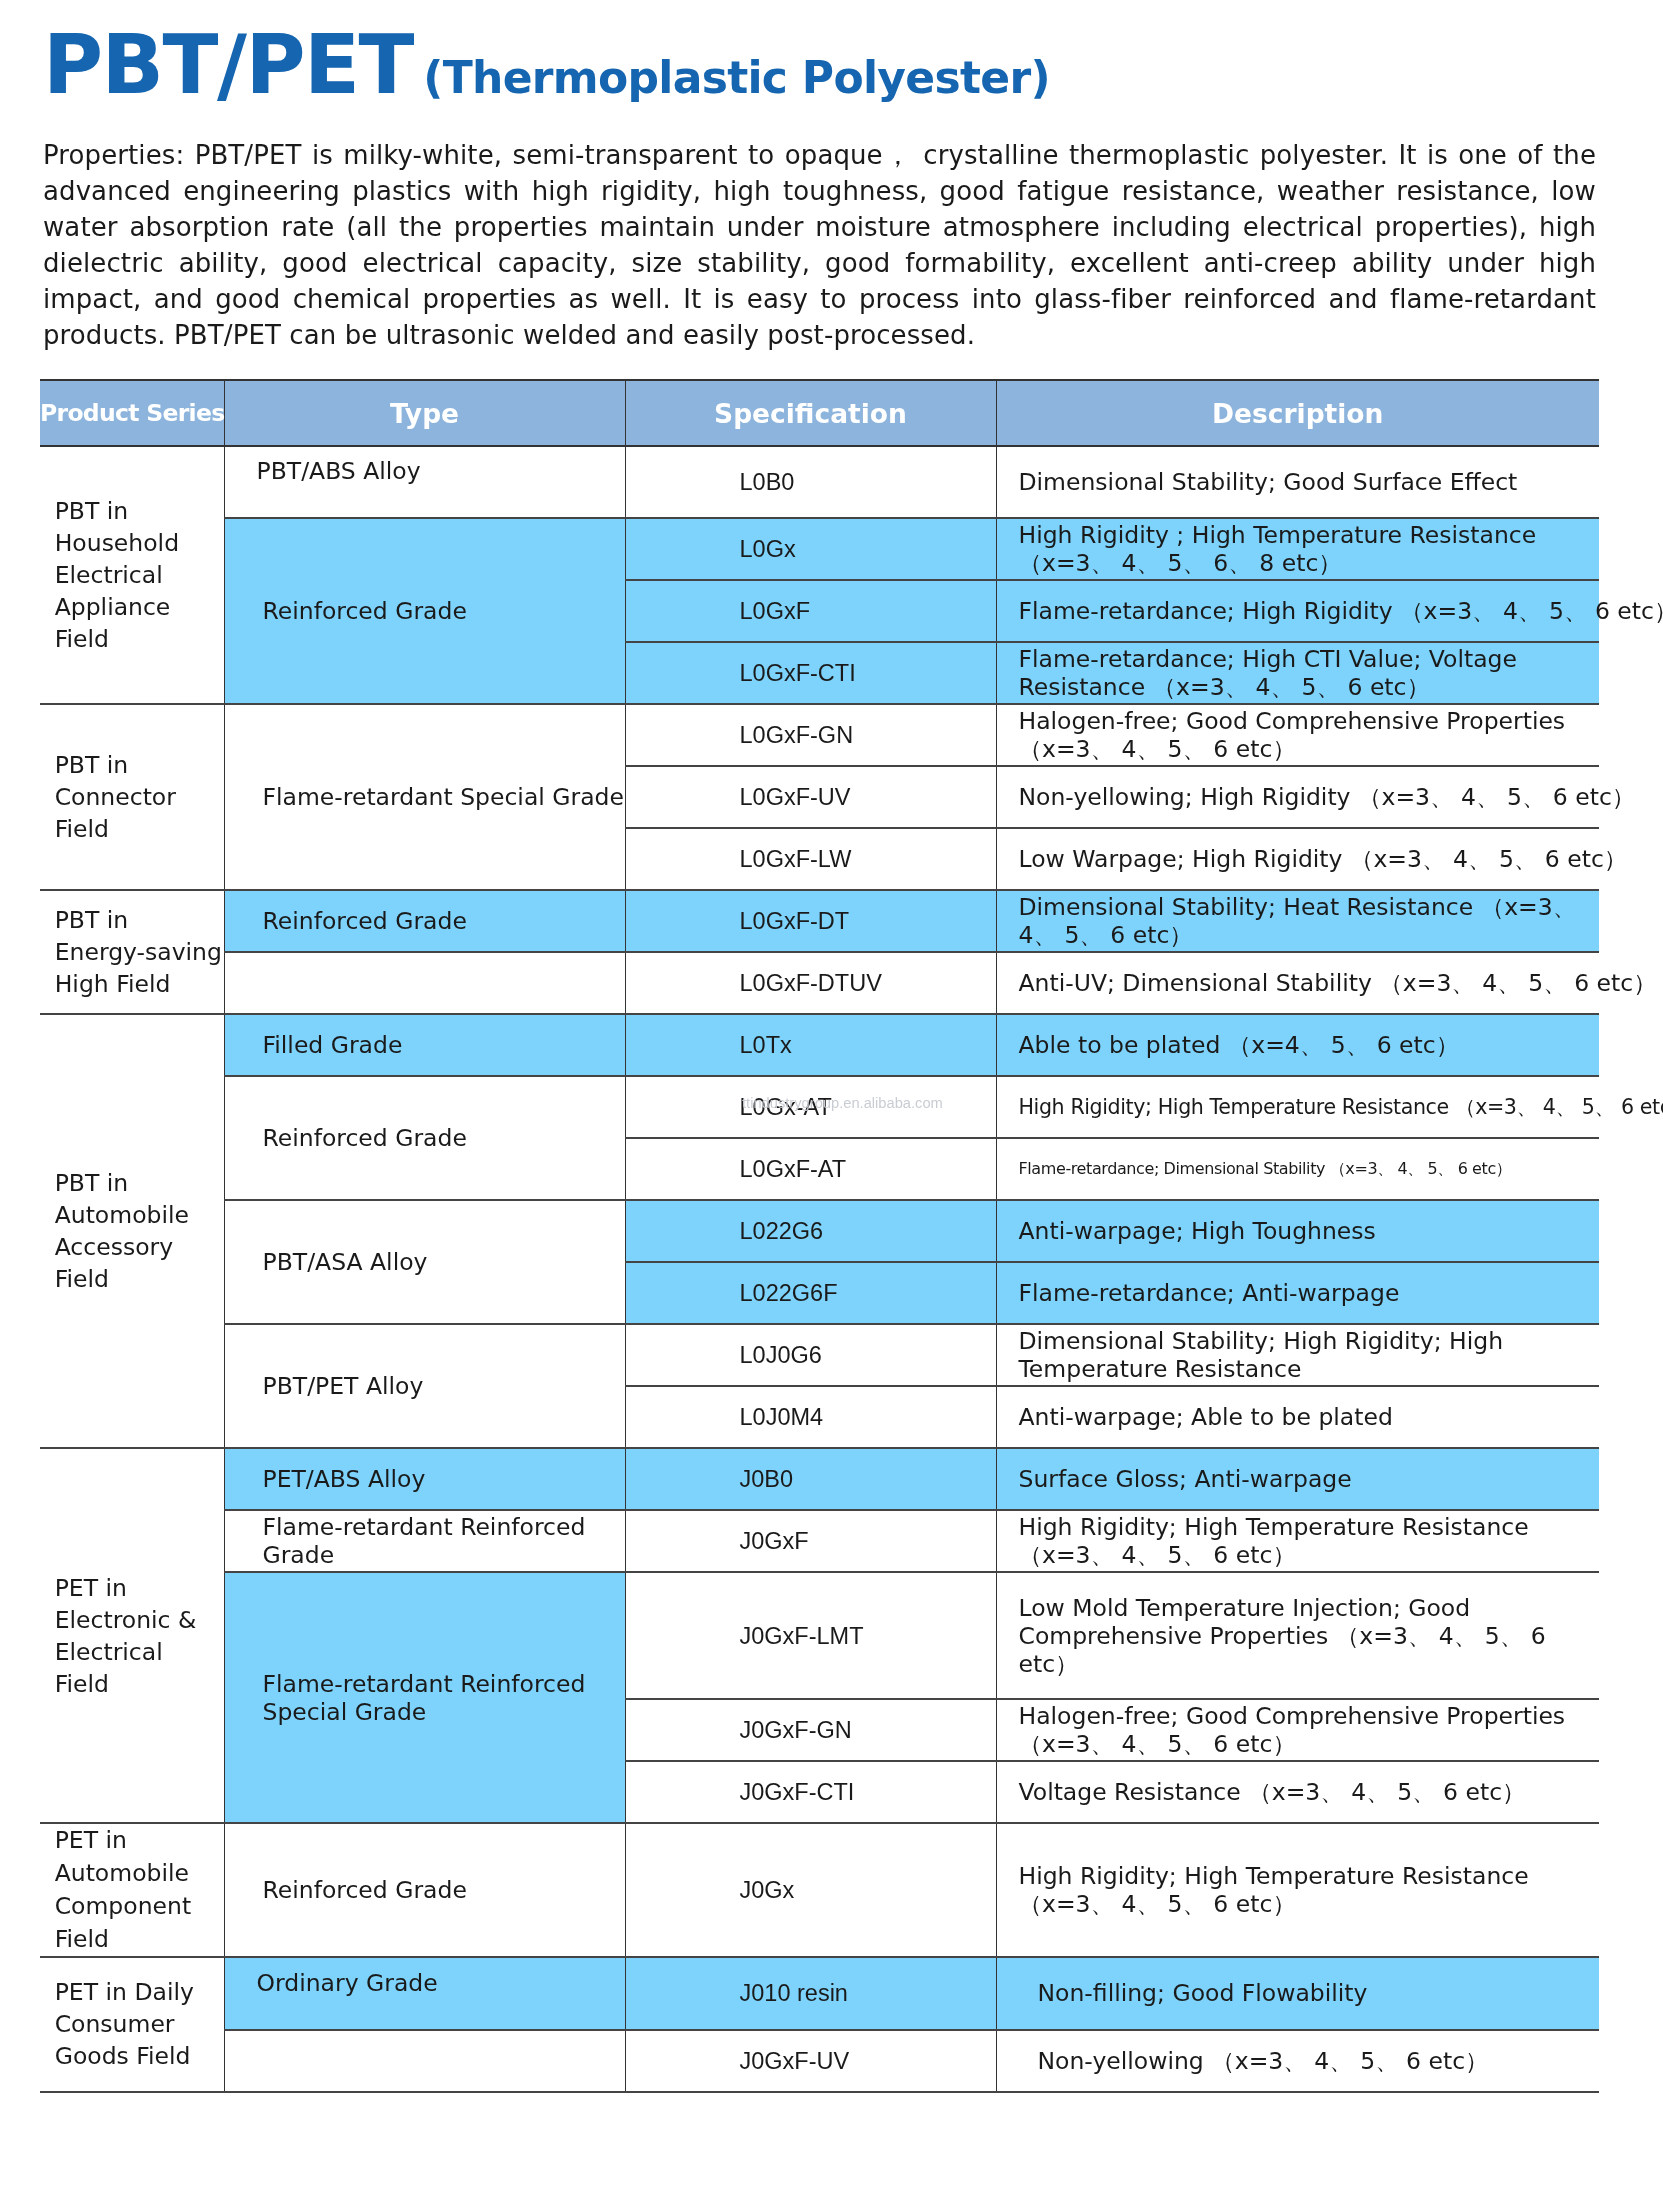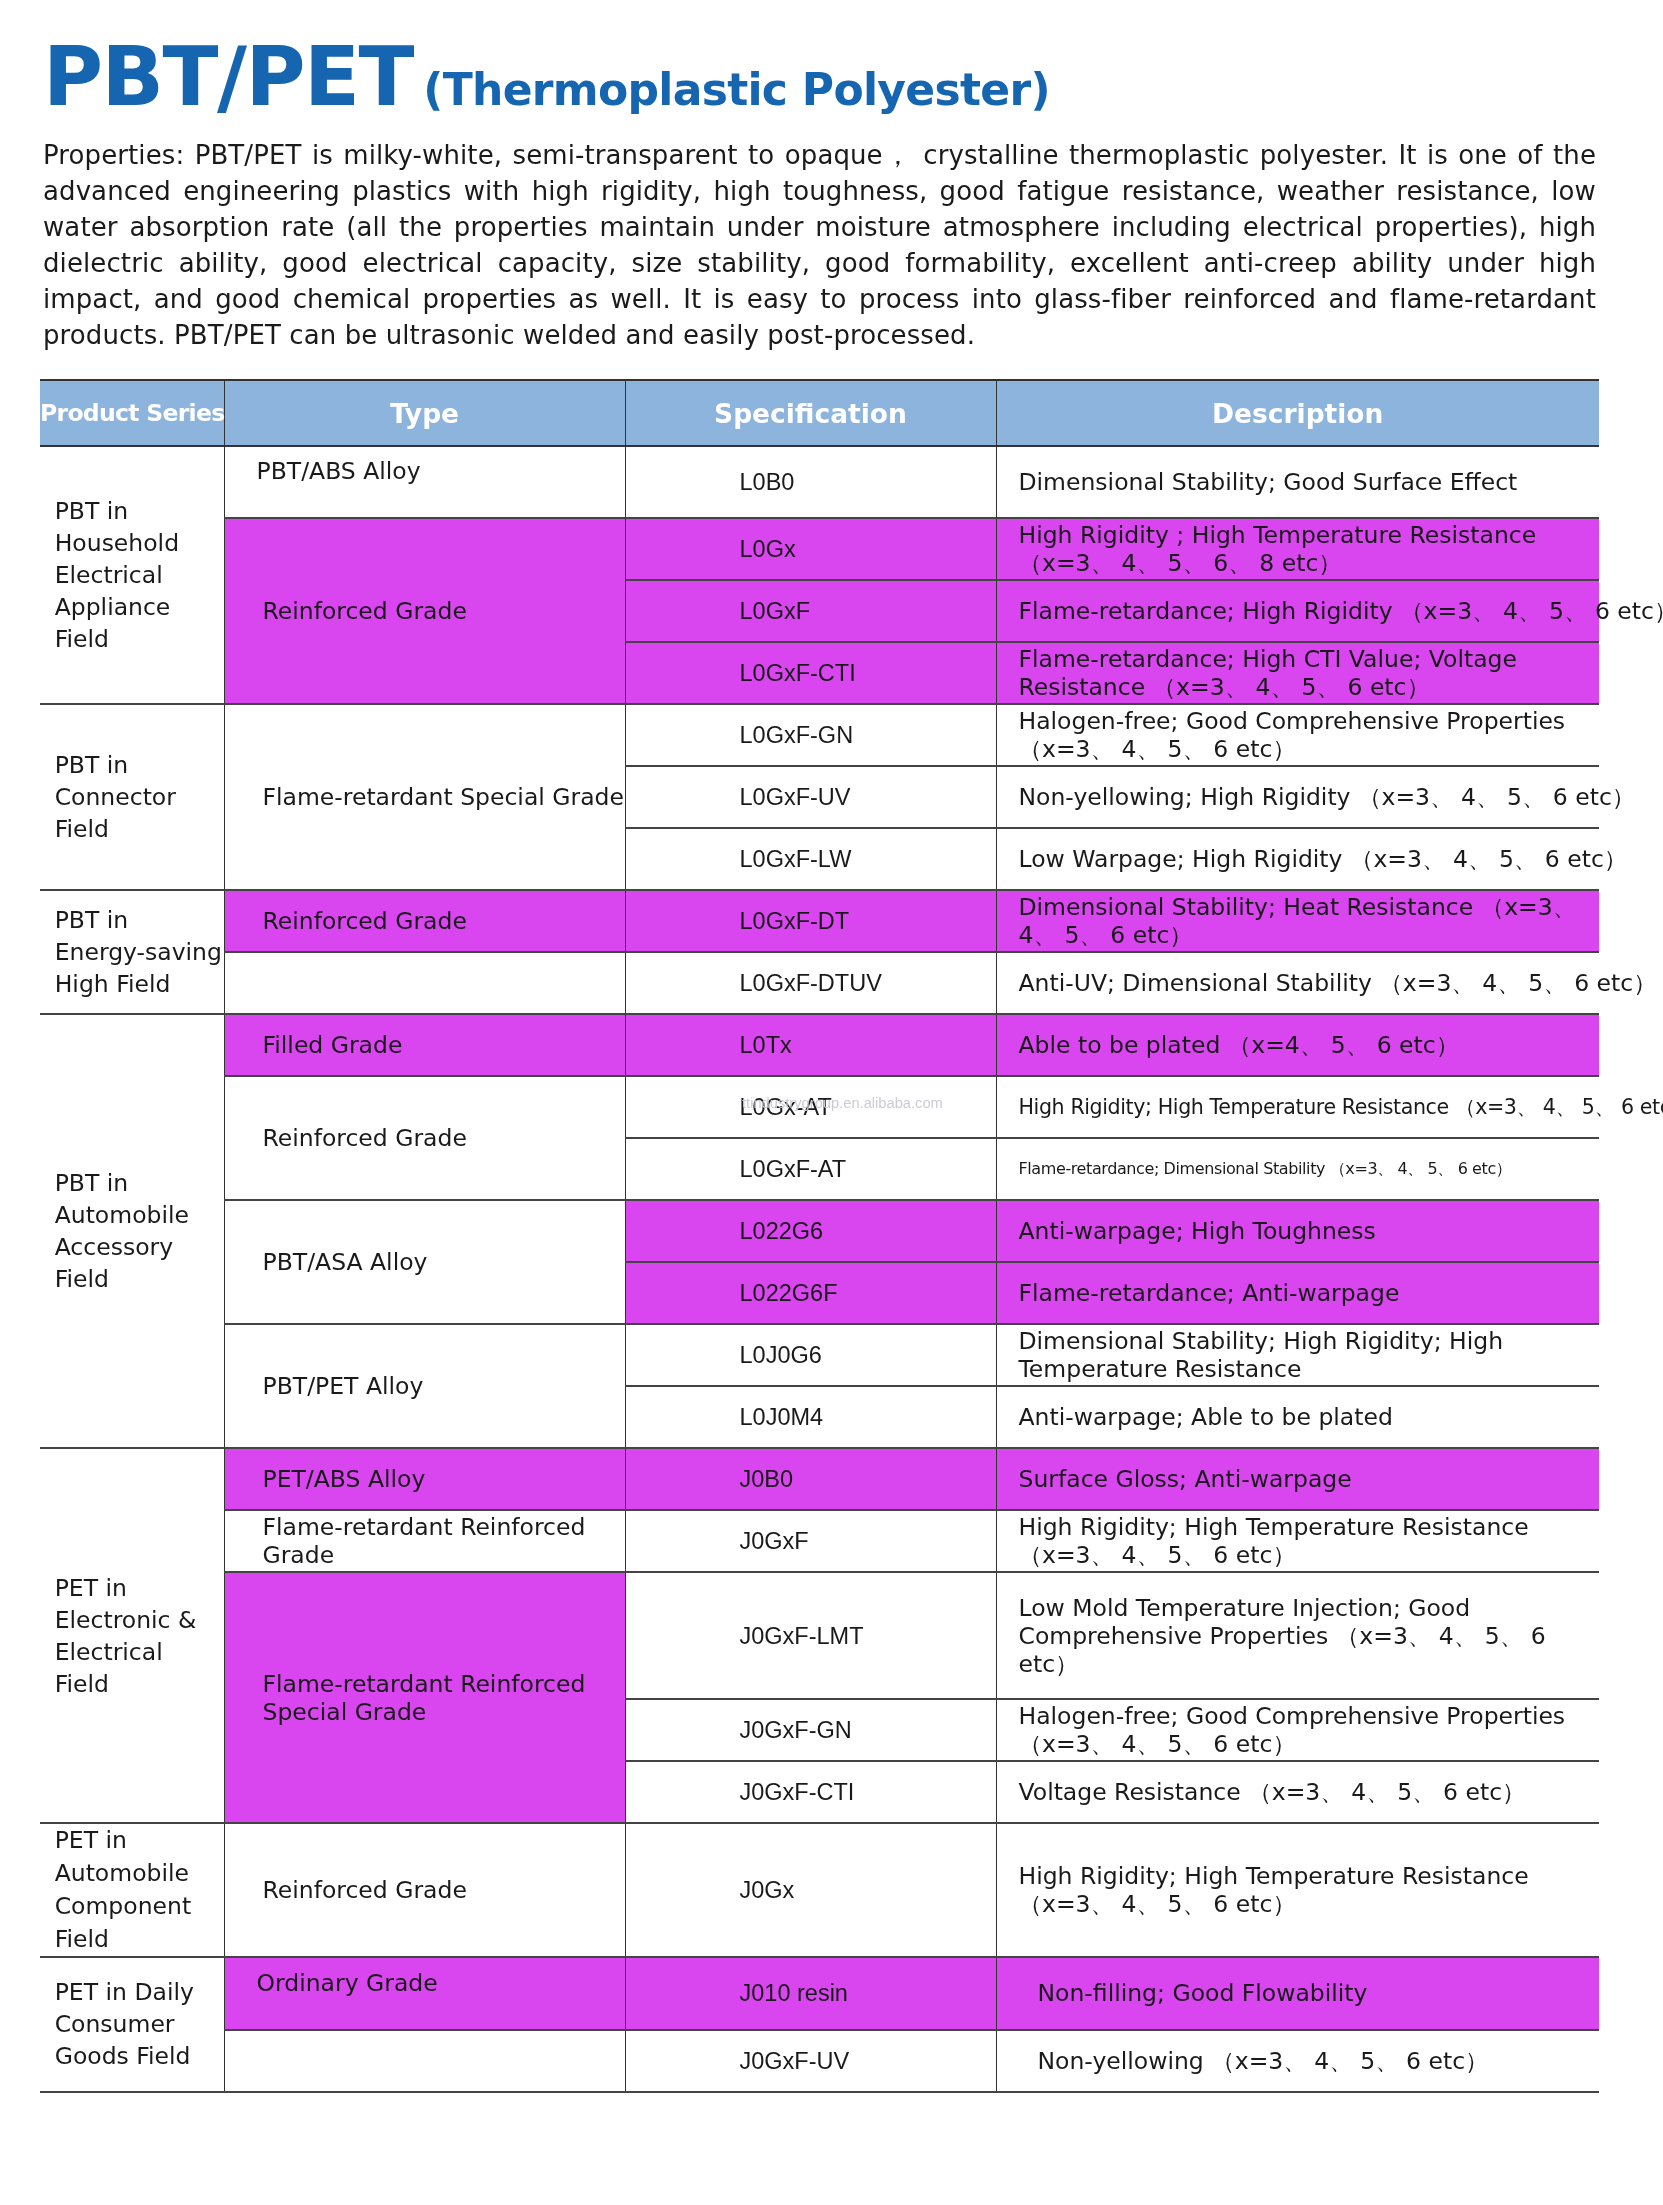--- a/index.html
+++ b/index.html
@@ -1,35 +1,35 @@
 <!DOCTYPE html>
 <html style="font-size:11.8px"><head>
 <meta charset="utf-8">
 <style>
   html, body { margin: 0; padding: 0; background: #ffffff; }
   body { width: 1664px; height: 2205px; position: relative; overflow: hidden; font-family: "Liberation Sans", "DejaVu Sans", sans-serif; color: #111; }
-  .title { position: absolute; left: 43px; top: 29px; white-space: nowrap; color: #1565b0; }
+  .title { position: absolute; left: 43px; top: 17px; white-space: nowrap; color: #1565b0; }
   .title .main { font-family: "DejaVu Sans", sans-serif; font-weight: bold; font-size: 82px; letter-spacing: -1.5px; }
   .title .sub { font-family: "DejaVu Sans", sans-serif; font-weight: bold; font-size: 44px; margin-left: 10.3px; letter-spacing: -0.7px; }
   .props { position: absolute; left: 43px; top: 137px; width: 1553px; font-family: "DejaVu Sans", sans-serif; font-size: 26px; line-height: 36px; text-align: justify; color: #1a1a1a; letter-spacing: 0.1px; }
 
   table.spec { position: absolute; left: 40px; top: 379px; width: 1558px; border-collapse: collapse; table-layout: fixed; font-family: "DejaVu Sans", sans-serif; }
   table.spec col.c1 { width: 184px; }
   table.spec col.c2 { width: 401px; }
   table.spec col.c3 { width: 371px; }
   table.spec col.c4 { width: 603px; }
   table.spec th { background: #8db4dc; color: #ffffff; font-weight: bold; font-size: 26.5px; height: 64px; border-top: 2.9px solid #333; border-bottom: 2.9px solid #333; border-left: 1.5px solid #333; padding: 0; margin-left: 44px; }
   table.spec th:first-child { border-left: none; font-size: 23.5px; letter-spacing: -0.7px; white-space: nowrap; }
   table.spec td { border-top: 2.2px solid #444; border-bottom: 2.2px solid #444; border-left: 1.5px solid #333; padding: 0 0 0 22px; font-size: 23.5px; vertical-align: middle; line-height: 28px; color: #1a1a1a; }
   table.spec td.series { border-left: none; padding-left: 14.7px; vertical-align: middle; background: #fff; line-height: 32px; }
   table.spec td.type { padding-left: 38px; vertical-align: middle; }
   table.spec td.type.top { vertical-align: top; padding-top: 10.3px; padding-left: 32px; }
   table.spec td.spec { padding-left: 114px; font-family: "Liberation Sans", sans-serif; font-size: 23.5px; }
   table.spec td.desc { padding-left: 22px; }
-  table.spec td.blue { background: #d946ef; margin-top: 28px; }
+  table.spec td.blue { background: #7dd3fc; margin-top: 28px; }
   table.spec tr.r88 td { height: 60px; }
   table.spec tr.r170 td { height: 125px; }
   .x { white-space: nowrap; }
   .watermark { position: absolute; left: 742px; top: 1095px; font-size: 14.7px; color: #c9cdd3; font-family: "Liberation Sans", sans-serif; }
 </style>
 </head>
 <body>
 
 <div class="title">
   <span class="main">PBT/PET</span><span class="sub">(Thermoplastic Polyester)</span>

